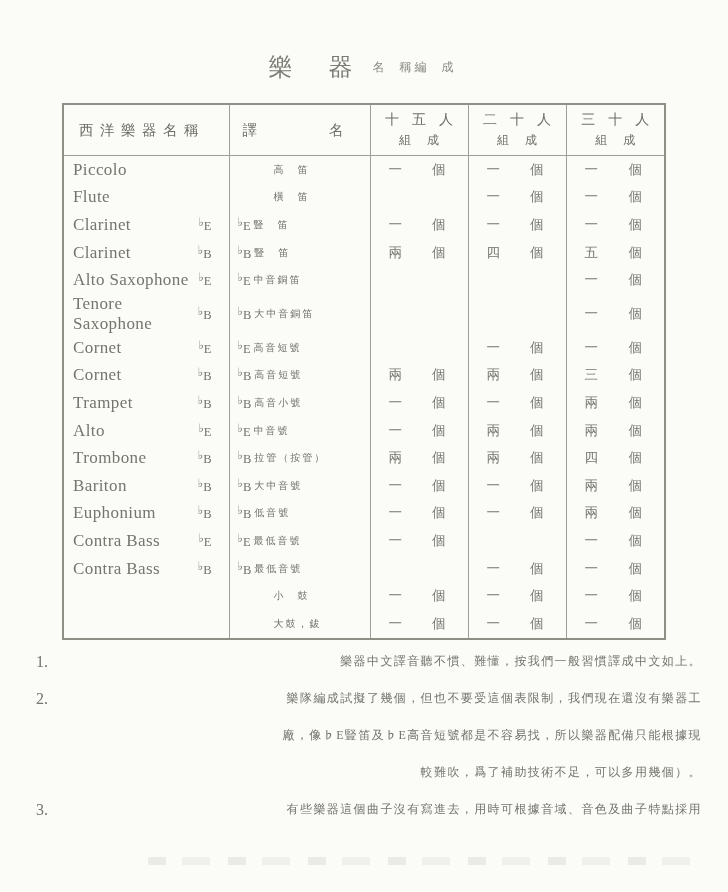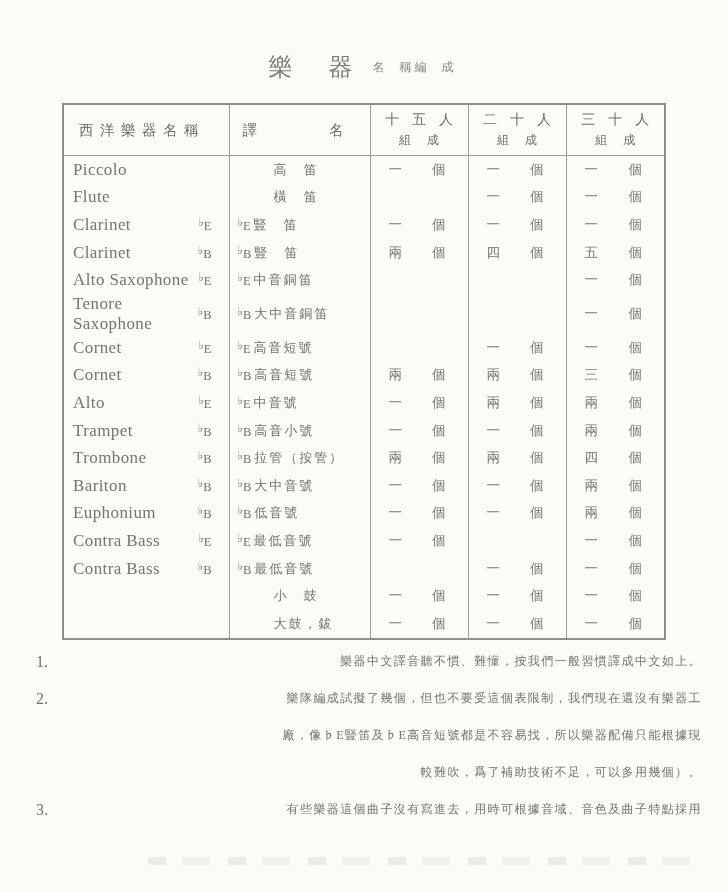--- a/index.html
+++ b/index.html
@@ -32,21 +32,21 @@
   th.c2 .tr-h{ display:flex; justify-content:space-between; padding:0 26px 0 13px; font-size:14.5px; }
   th.cg .g1{ font-size:14px; letter-spacing:13px; margin-right:-13px; text-align:center; line-height:20px; }
   th.cg .g2{ font-size:12px; letter-spacing:16px; margin-right:-16px; text-align:center; line-height:20px; }
   .namewrap{ display:flex; justify-content:space-between; align-items:center; padding:0 17px 0 9px; }
   .en{ font-size:17px; letter-spacing:0.4px; color:#75756e; }
   .flat{ white-space:nowrap; }
   .flat .b{ position:relative; top:-4px; font-size:11.5px; }
   .flat .k{ font-size:12.5px; }
   .zhwrap{ display:flex; align-items:center; gap:3px; padding-left:8px; }
   .zhwrap.indent{ padding-left:44px; }
-  .zh{ font-size:13px; letter-spacing:2px; color:#73736c; }
+  .zh{ font-size:10px; letter-spacing:2px; color:#73736c; }
   .cnt{ display:flex; justify-content:space-between; padding:0 22px 0 18px; font-size:13.5px; color:#76766f; }
   
   .footnotes{ position:absolute; top:643px; left:36px; right:26px; }
   .fn{ display:flex; align-items:flex-start; }
   .fn-num{ width:32px; flex:0 0 32px; font-size:16px; line-height:37px; color:#74746d; }
   .fn-lines{ flex:1; min-width:0; }
   .fn-line{ line-height:37px; font-size:12px; letter-spacing:1.4px; white-space:nowrap; color:#74746d;text-align:right; }
   
   .cutoff{
     position:absolute; top:857px; left:148px; width:544px; height:8px;
@@ -333,71 +333,71 @@
           <td>
             <div class="cnt">
               <span class="num">三</span>
               <span class="unit">個</span>
             </div>
           </td>
         </tr>
         <tr>
           <td class="c1">
             <div class="namewrap">
+              <span class="en">Trampet</span>
+              <span class="flat"><span class="b">♭</span><span class="k">B</span></span>
+            </div>
+          </td>
+          <td class="c2">
+            <div class="zhwrap">
+              <span class="flat"><span class="b">♭</span><span class="k">B</span></span>
+              <span class="zh">高音小號</span>
+            </div>
+          </td>
+          <td>
+            <div class="cnt">
+              <span class="num">一</span>
+              <span class="unit">個</span>
+            </div>
+          </td>
+          <td>
+            <div class="cnt">
+              <span class="num">一</span>
+              <span class="unit">個</span>
+            </div>
+          </td>
+          <td>
+            <div class="cnt">
+              <span class="num">兩</span>
+              <span class="unit">個</span>
+            </div>
+          </td>
+        </tr>
+        <tr>
+          <td class="c1">
+            <div class="namewrap">
               <span class="en">Alto</span>
               <span class="flat"><span class="b">♭</span><span class="k">E</span></span>
             </div>
           </td>
           <td class="c2">
             <div class="zhwrap">
               <span class="flat"><span class="b">♭</span><span class="k">E</span></span>
               <span class="zh">中音號</span>
             </div>
           </td>
           <td>
             <div class="cnt">
               <span class="num">一</span>
               <span class="unit">個</span>
             </div>
           </td>
           <td>
             <div class="cnt">
               <span class="num">兩</span>
-              <span class="unit">個</span>
-            </div>
-          </td>
-          <td>
-            <div class="cnt">
-              <span class="num">兩</span>
-              <span class="unit">個</span>
-            </div>
-          </td>
-        </tr>
-        <tr>
-          <td class="c1">
-            <div class="namewrap">
-              <span class="en">Trampet</span>
-              <span class="flat"><span class="b">♭</span><span class="k">B</span></span>
-            </div>
-          </td>
-          <td class="c2">
-            <div class="zhwrap">
-              <span class="flat"><span class="b">♭</span><span class="k">B</span></span>
-              <span class="zh">高音小號</span>
-            </div>
-          </td>
-          <td>
-            <div class="cnt">
-              <span class="num">一</span>
-              <span class="unit">個</span>
-            </div>
-          </td>
-          <td>
-            <div class="cnt">
-              <span class="num">一</span>
               <span class="unit">個</span>
             </div>
           </td>
           <td>
             <div class="cnt">
               <span class="num">兩</span>
               <span class="unit">個</span>
             </div>
           </td>
         </tr>

